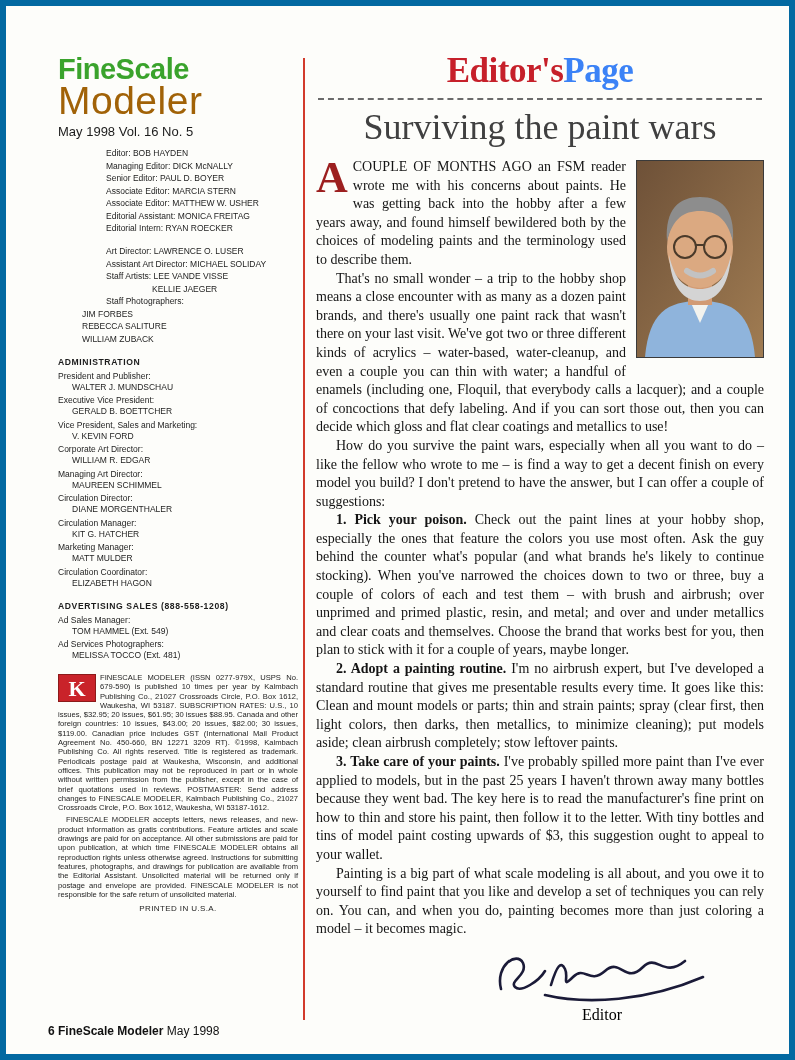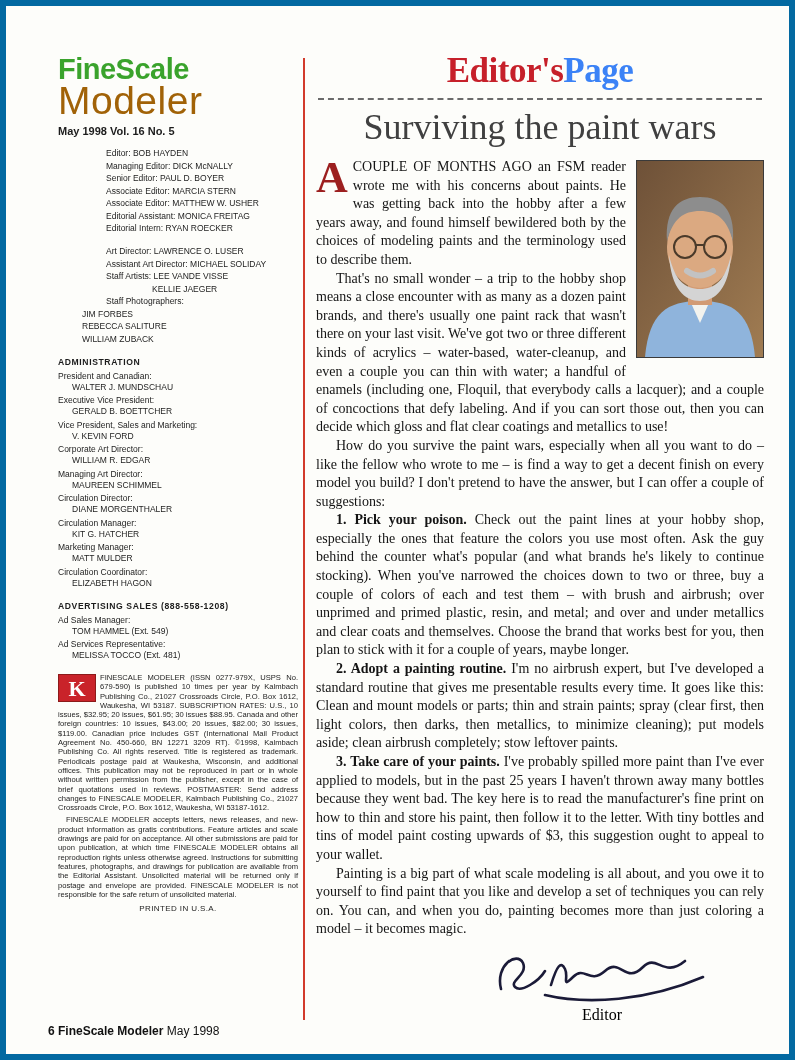--- a/index.html
+++ b/index.html
@@ -9,21 +9,21 @@
           background:#fdfdfa; border:6px solid #0369a1; overflow:hidden; }
 
   
   .masthead { position:absolute; left:52px; top:50px; width:240px;
               font-family:"Liberation Sans", sans-serif; font-size:8.5px;
               line-height:11px; color:#1c1c1c; }
   .logo-fine { color:#3aa32c; font-weight:bold; font-size:29px; line-height:27px;
                letter-spacing:-0.5px; font-family:"Liberation Sans", sans-serif; }
   .logo-mod  { color:#a16207; font-weight:normal; font-size:39px; line-height:36px;
                letter-spacing:0.5px; font-family:"Liberation Sans", sans-serif; }
-  .issue { font-weight:bold; font-size:11px; margin:7px 0 11px; }
+  .issue { font-weight:normal; font-size:13px; margin:7px 0 11px; }
   .m-group { margin-bottom:12px; }
   .m-line { margin-bottom:1.5px;padding-left:48px; }
   .m-line .ind1 { padding-left:46px; display:block; }
   .m-line.ind2 { padding-left:24px; }
   .m-entry { margin-bottom:2.5px; }
   .m-name-block { padding-left:14px; }
   .m-sect { font-weight:bold; letter-spacing:0.6px; margin-bottom:3px; font-size:8.6px; }
   .fineprint { margin-top:10px; font-size:7.6px; line-height:9.3px; text-align:justify; }
   .fineprint p + p { text-indent:8px; margin-top:3px; }
   .klogo { float:left; width:38px; height:28px; background:#c9232a; color:#fff;
@@ -96,21 +96,21 @@
         </div>
       <div class="m-line"><span>Staff Photographers:</span></div>
       <div class="m-line ind2"><span>JIM FORBES</span></div>
       <div class="m-line ind2"><span>REBECCA SALITURE</span></div>
       <div class="m-line ind2"><span>WILLIAM ZUBACK</span></div>
     </div>
 
     <div class="m-group">
       <div class="m-sect">ADMINISTRATION</div>
       <div class="m-entry">
-          <div>President and Canadian:</div>
+          <div>President and Publisher:</div>
           <div class="m-name-block">WALTER J. MUNDSCHAU</div>
         </div>
       <div class="m-entry">
           <div>Executive Vice President:</div>
           <div class="m-name-block">GERALD B. BOETTCHER</div>
         </div>
       <div class="m-entry">
           <div>Vice President, Sales and Marketing:</div>
           <div class="m-name-block">V. KEVIN FORD</div>
         </div>
@@ -140,21 +140,21 @@
         </div>
     </div>
 
     <div class="m-group">
       <div class="m-sect">ADVERTISING SALES (888-558-1208)</div>
       <div class="m-entry">
           <div>Ad Sales Manager:</div>
           <div class="m-name-block">TOM HAMMEL (Ext. 549)</div>
         </div>
       <div class="m-entry">
-          <div>Ad Services Representative:</div>
+          <div>Ad Services Photographers:</div>
           <div class="m-name-block">MELISSA TOCCO (Ext. 481)</div>
         </div>
     </div>
 
     <div class="fineprint">
       <p><span class="klogo">K</span><span>FINESCALE MODELER (ISSN 0277-979X, USPS No. 679-590) is published 10 times per year by Kalmbach Publishing Co., 21027 Crossroads Circle, P.O. Box 1612, Waukesha, WI 53187. SUBSCRIPTION RATES: U.S., 10 issues, $32.95; 20 issues, $61.95; 30 issues $88.95. Canada and other foreign countries: 10 issues, $43.00; 20 issues, $82.00; 30 issues, $119.00. Canadian price includes GST (International Mail Product Agreement No. 450-660, BN 12271 3209 RT). ©1998, Kalmbach Publishing Co. All rights reserved. Title is registered as trademark. Periodicals postage paid at Waukesha, Wisconsin, and additional offices. This publication may not be reproduced in part or in whole without written permission from the publisher, except in the case of brief quotations used in reviews. POSTMASTER: Send address changes to FINESCALE MODELER, Kalmbach Publishing Co., 21027 Crossroads Circle, P.O. Box 1612, Waukesha, WI 53187-1612.</span></p>
       <p><span>FINESCALE MODELER accepts letters, news releases, and new-product information as gratis contributions. Feature articles and scale drawings are paid for on acceptance. All other submissions are paid for upon publication, at which time FINESCALE MODELER obtains all reproduction rights unless otherwise agreed. Instructions for submitting features, photographs, and drawings for publication are available from the Editorial Assistant. Unsolicited material will be returned only if postage and envelope are provided. FINESCALE MODELER is not responsible for the safe return of unsolicited material.</span></p>
       <div class="printed">PRINTED IN U.S.A.</div>
     </div>
   </aside>

